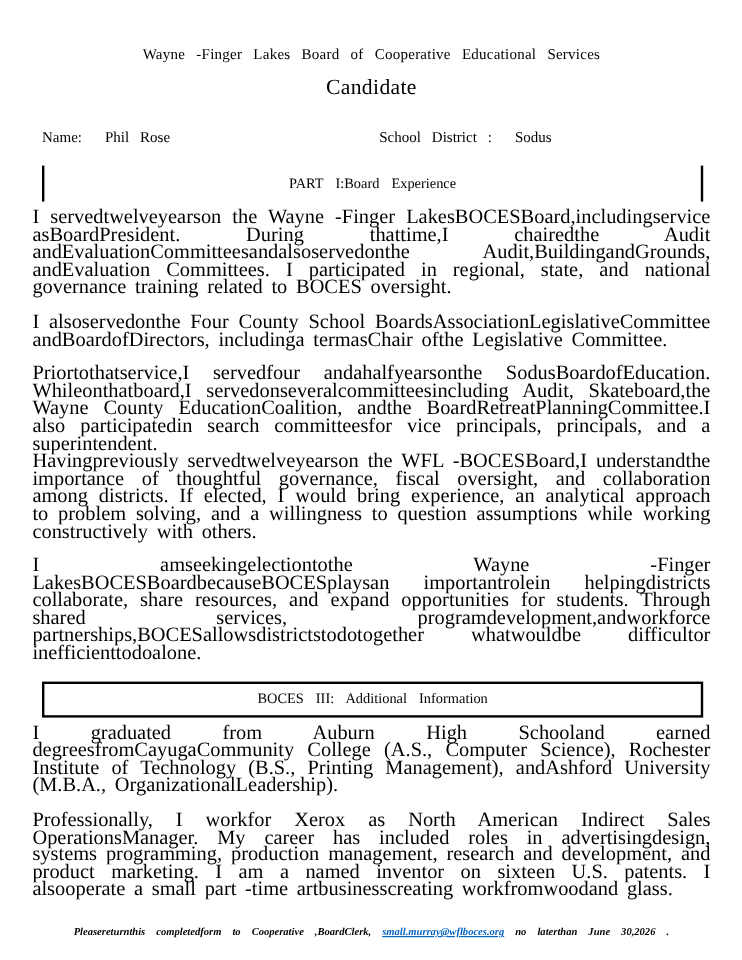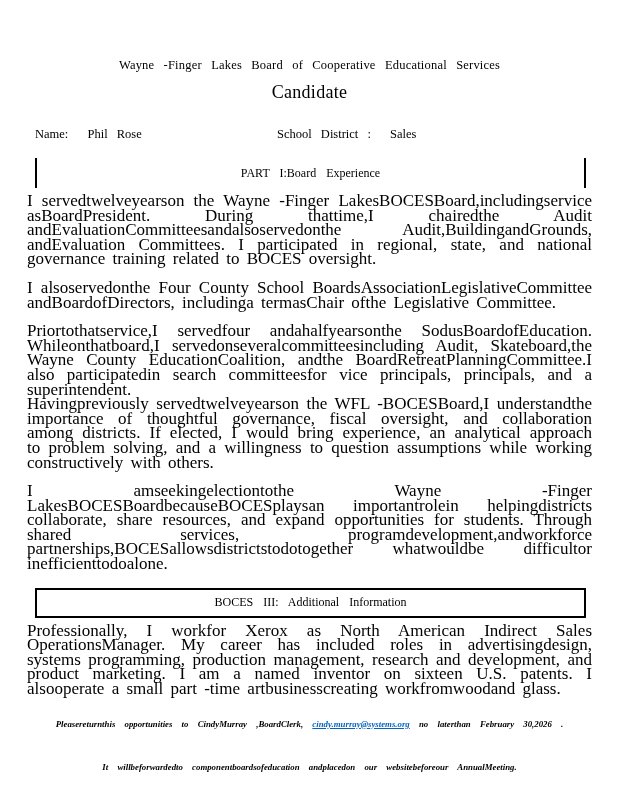--- a/index.html
+++ b/index.html
@@ -7,21 +7,21 @@
   body {
     width: 618px;
     height: 800px;
     font-family: "Liberation Serif", "DejaVu Serif", serif;
     color: #000000;
     overflow: hidden;
   }
   .page {
     width: 618px;
     height: 800px;
-    padding: 58px 26px 0 27px;
+    padding: 38px 26px 0 27px;
     background: #ffffff;
   }
   .org-title {
     text-align: center;
     font-size: 12.5px;
     word-spacing: 6px;
     letter-spacing: 0.2px;
   }
   .form-title {
     margin-top: 9px;
@@ -30,20 +30,21 @@
     gap: 64px;
     font-size: 18px;
     letter-spacing: 0.3px;
   }
   .fields-row {
     margin-top: 24px;
     padding-left: 8px;
     display: flex;
     font-size: 12.5px;
     word-spacing: 6px;
+    gap: 39px;
   }
   .field-name { width: 242px; }
   .field-label { margin-right: 10px; }
   .part-box {
     margin: 16px 6px 6px 8px;
     height: 30px;
     display: flex;
     align-items: center;
     justify-content: center;
     font-size: 12px;
@@ -82,21 +83,21 @@
     <span>Candidate</span>
   </div>
 
   <div class="fields-row">
     <div class="field-name">
       <span class="field-label">Name:</span>
       <span>Phil Rose</span>
     </div>
     <div>
       <span class="field-label">School District :</span>
-      <span>Sales</span>
+      <span>Sodus</span>
     </div>
   </div>
 
   <div class="part-box side-borders">
     <span>PART I:Board Experience</span>
   </div>
   <div class="body-text">
     <p>I servedtwelveyearson the Wayne -Finger LakesBOCESBoard,includingservice asBoardPresident. During thattime,I chairedthe Audit andEvaluationCommitteesandalsoservedonthe Audit,BuildingandGrounds, andEvaluation Committees. I participated in regional, state, and national governance training related to BOCES oversight.</p>
     <p>I alsoservedonthe Four County School BoardsAssociationLegislativeCommittee andBoardofDirectors, includinga termasChair ofthe Legislative Committee.</p>
     <p>Priortothatservice,I servedfour andahalfyearsonthe SodusBoardofEducation. Whileonthatboard,I servedonseveralcommitteesincluding Audit, Skateboard,the Wayne County EducationCoalition, andthe BoardRetreatPlanningCommittee.I also participatedin search committeesfor vice principals, principals, and a superintendent.</p>
@@ -104,25 +105,26 @@
 
   <div class="body-text">
     <p>Havingpreviously servedtwelveyearson the WFL -BOCESBoard,I understandthe importance of thoughtful governance, fiscal oversight, and collaboration among districts. If elected, I would bring experience, an analytical approach to problem solving, and a willingness to question assumptions while working constructively with others.</p>
     <p>I amseekingelectiontothe Wayne -Finger LakesBOCESBoardbecauseBOCESplaysan importantrolein helpingdistricts collaborate, share resources, and expand opportunities for students. Through shared services, programdevelopment,andworkforce partnerships,BOCESallowsdistrictstodotogether whatwouldbe difficultor inefficienttodoalone.</p>
   </div>
 
   <div class="part-box full-border">
     <span>BOCES III: Additional Information</span>
   </div>
   <div class="body-text">
+    <p>I graduated from Auburn High Schooland earned degreesfromCayugaCommunity College (A.S., Computer Science), Rochester Institute of Technology (B.S., Printing Management), andAshford University (M.B.A., OrganizationalLeadership).</p>
     <p>Professionally, I workfor Xerox as North American Indirect Sales OperationsManager. My career has included roles in advertisingdesign, systems programming, production management, research and development, and product marketing. I am a named inventor on sixteen U.S. patents. I alsooperate a small part -time artbusinesscreating workfromwoodand glass.</p>
   </div>
 
   <div class="footer">
     <div class="footer-line1">
-      <span>Pleasereturnthis opportunities to CindyMurray ,BoardClerk,</span>
-      <a class="email-link" style="color: rgb(5, 99, 193);">cindy.murray@systems.org</a>
-      <span>no laterthan February 30,2026 .</span>
+      <span>Pleasereturnthis completedform to Cooperative ,BoardClerk,</span>
+      <a class="email-link" style="color: rgb(5, 99, 193);">small.murray@wflboces.org</a>
+      <span>no laterthan June 30,2026 .</span>
     </div>
     <div class="footer-line2">It willbeforwardedto componentboardsofeducation andplacedon our websitebeforeour AnnualMeeting.</div>
   </div>
 
 </div>
 
 </body></html>

